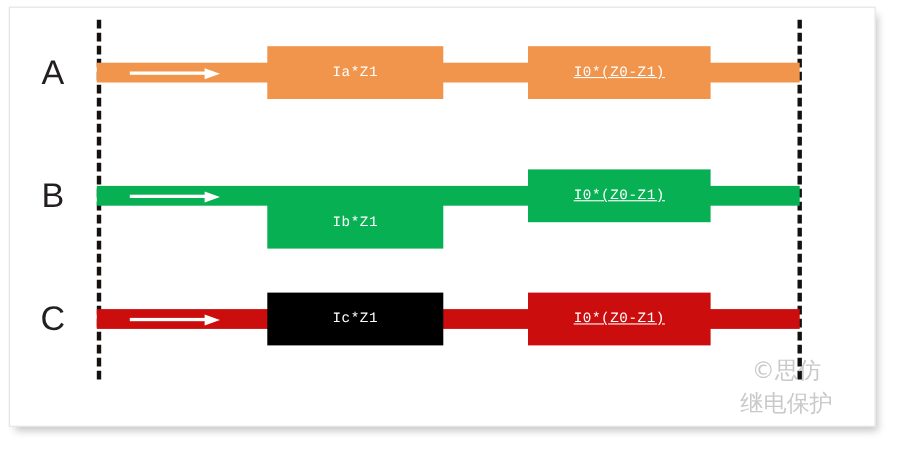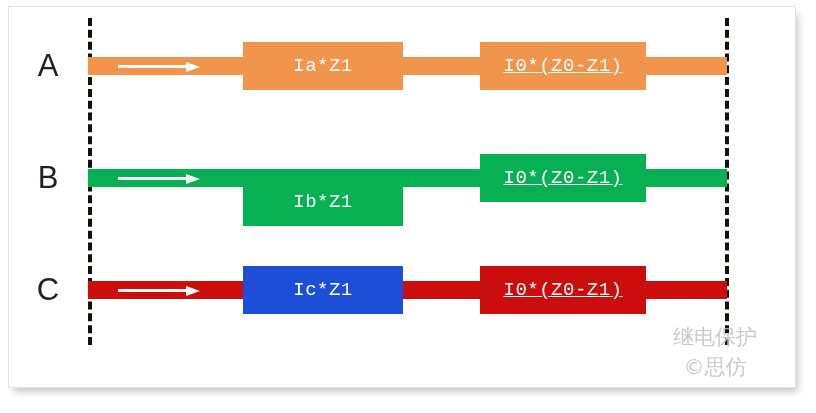--- a/index.html
+++ b/index.html
@@ -80,21 +80,21 @@
     height: 18px;
   }
 
   
   .block {
     position: absolute;
     top: 6px;
     height: 48px;
     color: #ffffff;
     font-family: "Liberation Mono", monospace;
-    font-size: 19px;
+    font-size: 13px;
     line-height: 48px;
     text-align: center;
     white-space: nowrap;
     letter-spacing: 0.5px;
   }
   .block.blk1 { left: 243px; width: 160px; }
   .block.blk2 { left: 480px; width: 166px; text-decoration: underline; }
 
   
   .arrow {
@@ -171,23 +171,23 @@
       <div class="block blk2" style="background-color: rgb(7, 176, 83);">I0*(Z0-Z1)</div>
     </div>
 
     <div class="row c">
       <div class="phase-label">C</div>
       <div class="bar" style="background-color: rgb(203, 13, 13);"></div>
       <div class="arrow">
         <div class="shaft"></div>
         <div class="head"></div>
       </div>
-      <div class="block blk1" style="background-color: #1d4ed8;">Ic*Z1</div>
+      <div class="block blk1" style="background-color: #000000;">Ic*Z1</div>
       <div class="block blk2" style="background-color: rgb(203, 13, 13);">I0*(Z0-Z1)</div>
     </div>
 
     <div class="watermark">
+      <div>©思仿</div>
       <div>继电保护</div>
-      <div>©思仿</div>
     </div>
 
   </div>
 </div>
 
 </body></html>

